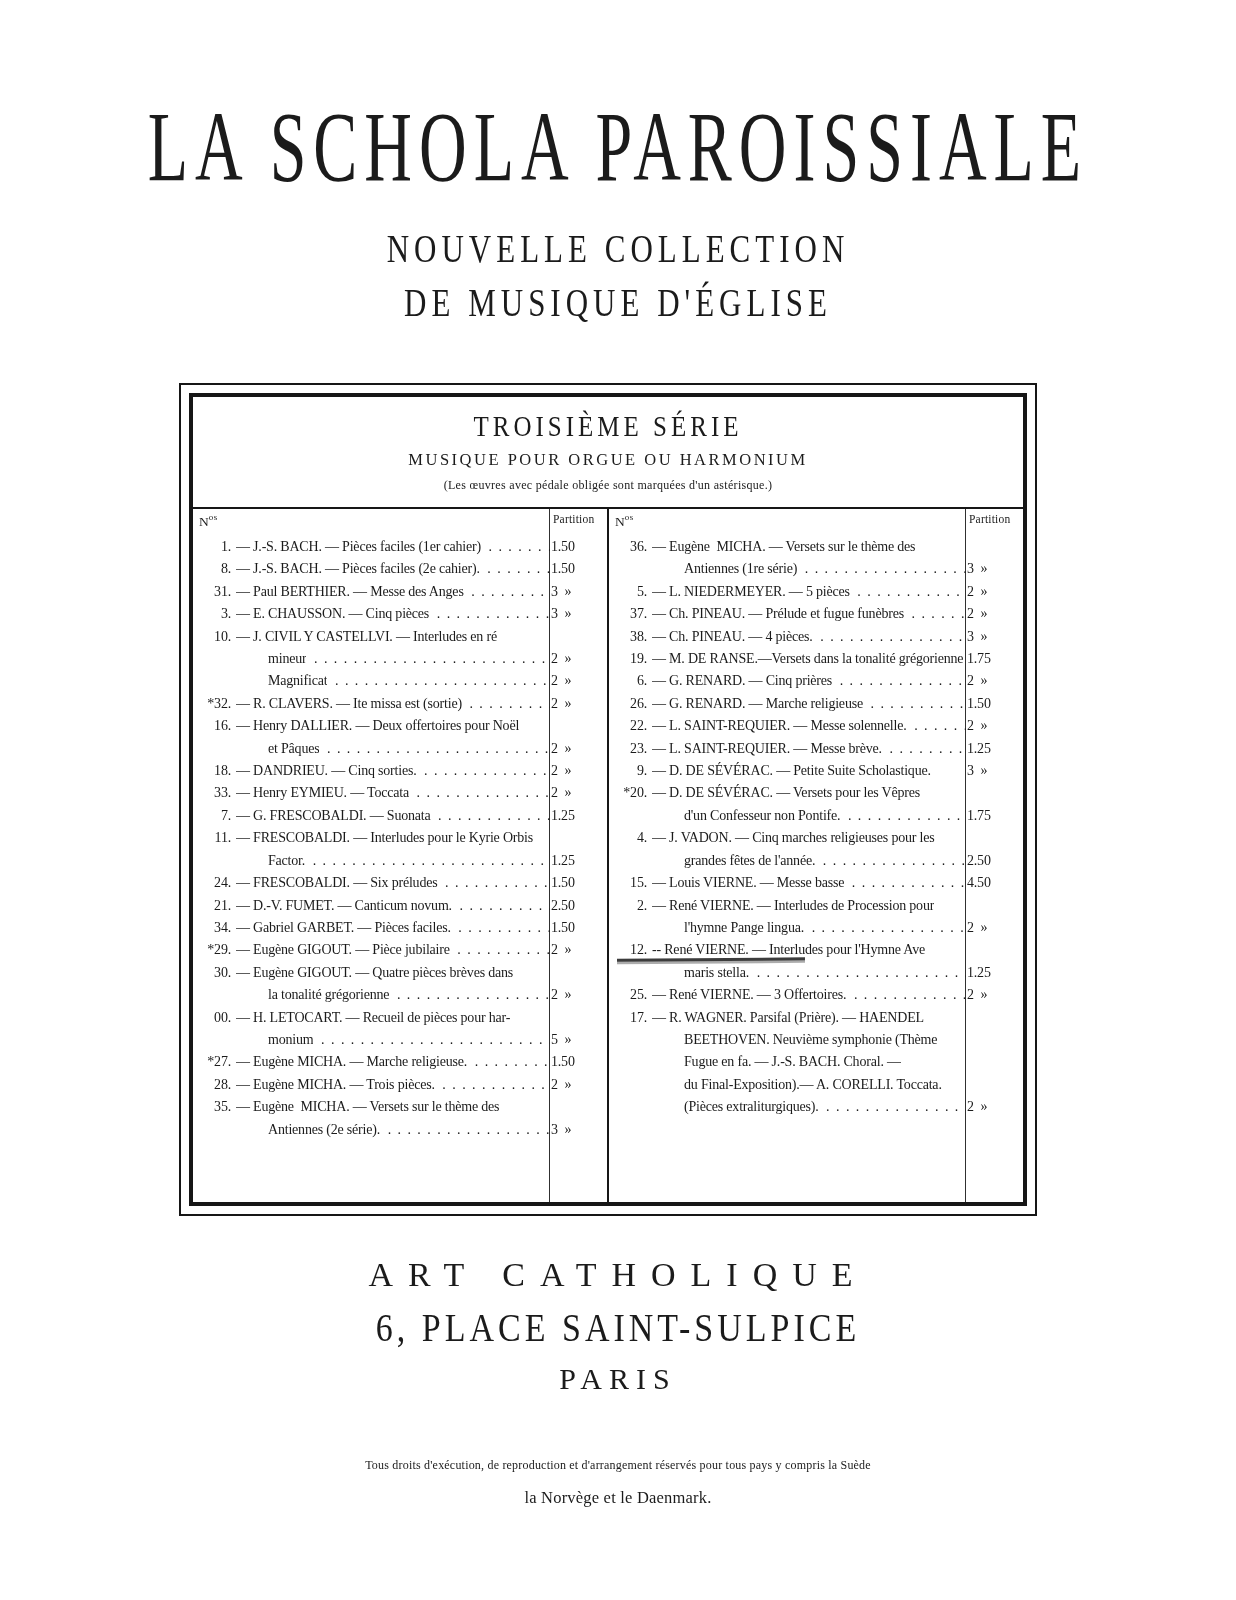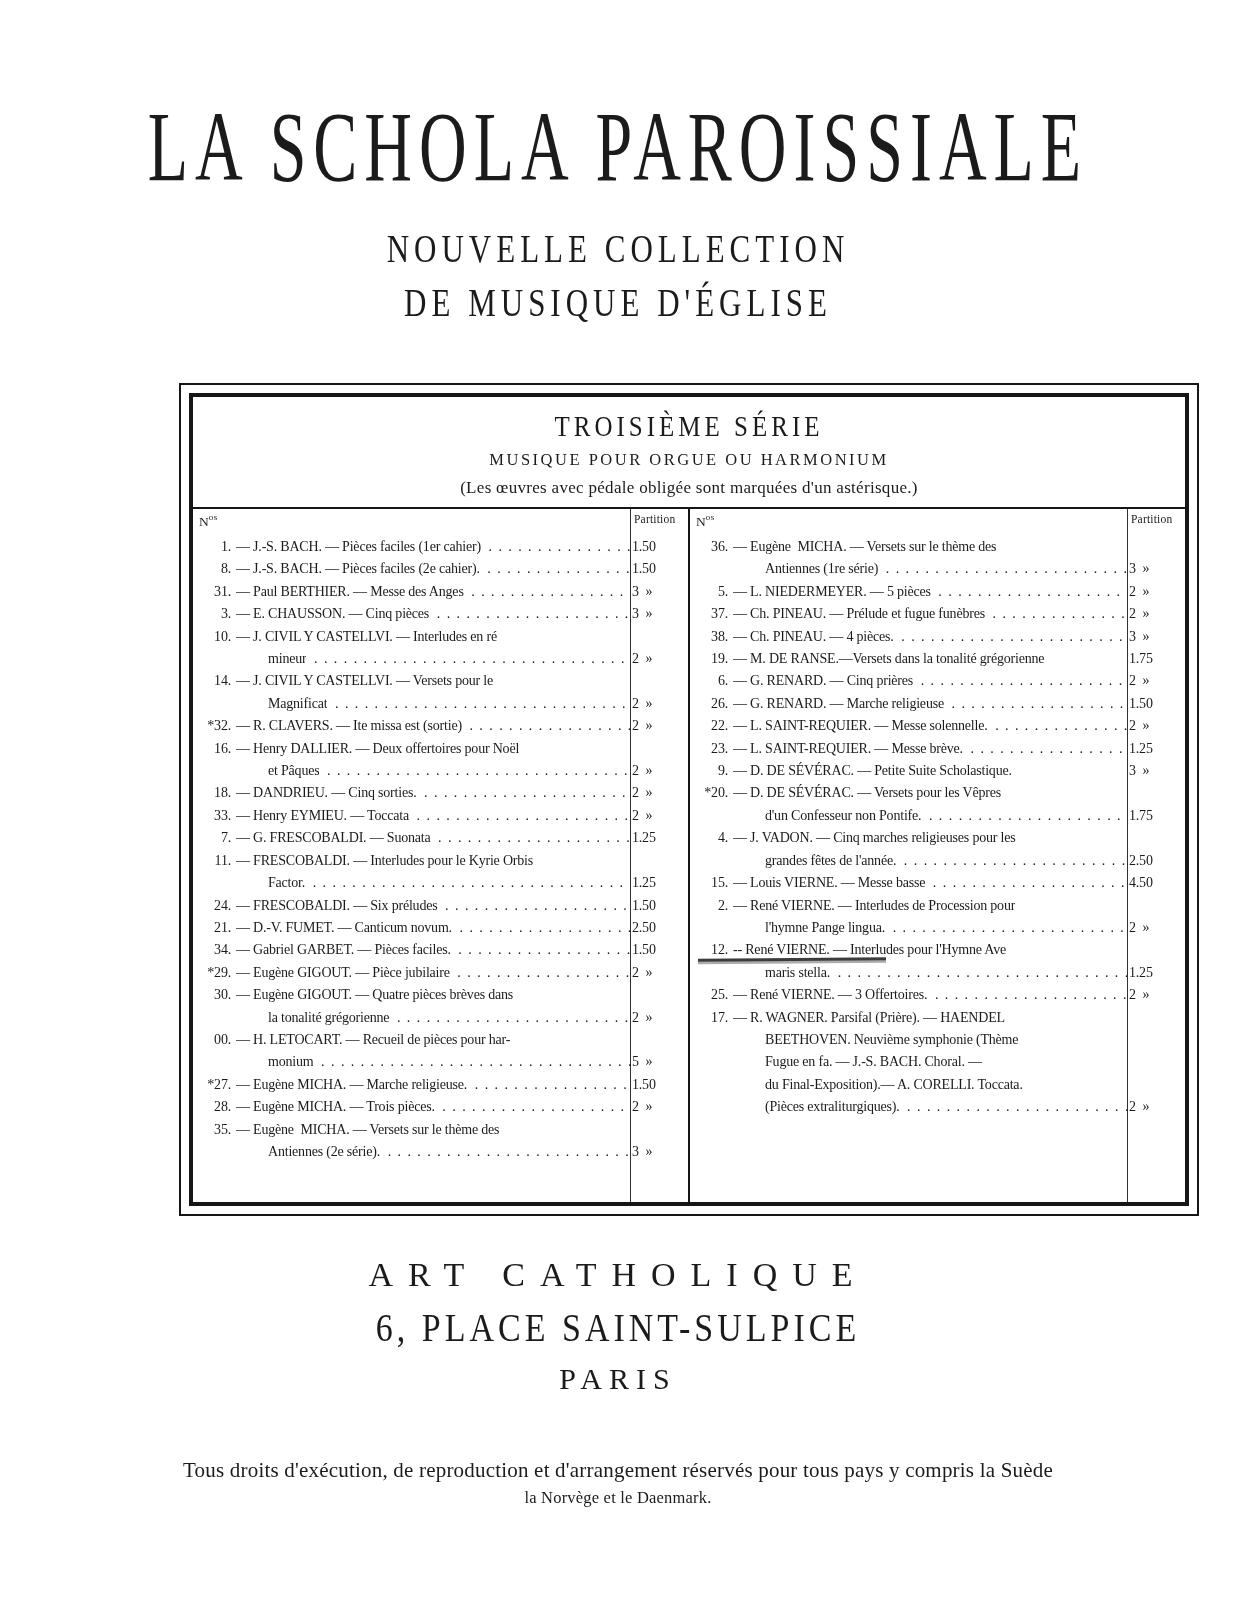--- a/index.html
+++ b/index.html
@@ -11,28 +11,28 @@
   .center{position:absolute;left:0;right:0;text-align:center;}
 
   .main-title{
     top:90px;font-size:66px;letter-spacing:7px;white-space:nowrap;
     transform:scaleY(1.5);transform-origin:top center;font-weight:500;
   }
   .sub1{top:226px;font-size:31px;letter-spacing:5px;transform:scaleY(1.3);transform-origin:top center;}
   .sub2{top:280px;font-size:31px;letter-spacing:5px;transform:scaleY(1.3);transform-origin:top center;}
 
   .table-outer{
-    position:absolute;left:179px;top:383px;width:1020px;height:833px;
+    position:absolute;left:179px;top:383px;width:858px;height:833px;
     border:2px solid #161616;box-sizing:border-box;
   }
   .table-inner{position:absolute;inset:8px;border:4px solid #161616;}
 
   .series-title{top:13px;font-size:25px;letter-spacing:4px;transform:scaleY(1.2);transform-origin:top center;}
   .series-sub{top:53px;font-size:16.5px;letter-spacing:2.5px;}
-  .series-note{top:81px;font-size:17px;letter-spacing:.3px;}
+  .series-note{top:81px;font-size:12px;letter-spacing:.3px;}
 
   .cols{
     position:absolute;left:0;right:0;top:110px;bottom:0;
     border-top:2px solid #161616;display:flex;
   }
   .half{position:relative;flex:1 1 0;padding:27px 0 0 8px;box-sizing:border-box;min-width:0;}
   .half.left{border-right:2px solid #161616;}
   .price-rule{position:absolute;top:0;bottom:0;right:57px;width:1.5px;background:#303030;}
   .no-header{position:absolute;top:3px;left:6px;font-size:13.5px;}
   .no-header sup{font-size:9px;vertical-align:6px;letter-spacing:.5px;}
@@ -54,21 +54,21 @@
 
   .pencil{
     position:absolute;left:0px;top:18.5px;width:188px;height:2.5px;background:#3c3c3c;
     transform:rotate(-.4deg);box-shadow:0 2.5px 0 rgba(70,70,70,.45);
   }
 
   .pub-name{top:1256px;font-size:34px;letter-spacing:15px;white-space:nowrap;}
   .pub-address{top:1306px;font-size:34px;letter-spacing:4px;transform:scaleY(1.15);transform-origin:top center;white-space:nowrap;}
   .pub-city{top:1362px;font-size:30px;letter-spacing:7px;}
 
-  .legal1{top:1458px;font-size:21px;letter-spacing:.2px;}
+  .legal1{top:1458px;font-size:12px;letter-spacing:.2px;}
   .legal2{top:1488px;font-size:16.5px;letter-spacing:.2px;}
 </style>
 </head>
 <body>
 
 <div class="center main-title">LA SCHOLA PAROISSIALE</div>
 <div class="center sub1">NOUVELLE  COLLECTION</div>
 <div class="center sub2">DE  MUSIQUE  D'ÉGLISE</div>
 
 <div class="table-outer">
@@ -122,25 +122,20 @@
                 <span class="leader"></span>
               </div>
               <div class="line cont">
                 <span class="no"></span>
                 <span class="txt">mineur</span>
                 <span class="leader">  .  .  .  .  .  .  .  .  .  .  .  .  .  .  .  .  .  .  .  .  .  .  .  .  .  .  .  .  .  .  .  .  .  .  .  .  .  .  .  .  .  .  .  .  .  .  .  .  .  .  .  .  .  .  .  .  .  .  .  .</span>
                 <span class="price">2  »</span>
               </div>
             </div>
             <div class="entry">
-              <div class="line">
-                <span class="no">14.</span>
-                <span class="txt">— J. CIVIL Y CASTELLVI. — Versets pour le</span>
-                <span class="leader"></span>
-              </div>
               <div class="line cont">
                 <span class="no"></span>
                 <span class="txt">Magnificat</span>
                 <span class="leader">  .  .  .  .  .  .  .  .  .  .  .  .  .  .  .  .  .  .  .  .  .  .  .  .  .  .  .  .  .  .  .  .  .  .  .  .  .  .  .  .  .  .  .  .  .  .  .  .  .  .  .  .  .  .  .  .  .  .  .  .</span>
                 <span class="price">2  »</span>
               </div>
             </div>
             <div class="entry">
               <div class="line">
                 <span class="no">*32.</span>

